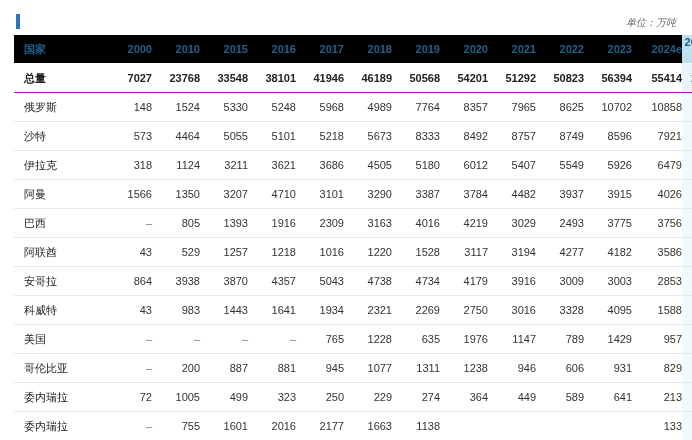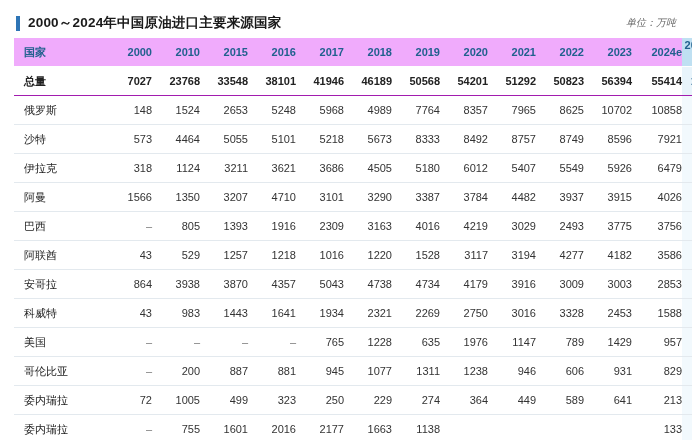--- a/index.html
+++ b/index.html
@@ -54,21 +54,21 @@
     margin-top: 2px;
   }
   table.data th, table.data td {
     font-size: 11px;
     padding: 0;
     height: 28px;
     text-align: right;
     white-space: nowrap;
   }
   thead th {
-    background: #f0abfc;
+    background: #000000;
     color: #21608e;
     font-weight: bold;
     font-size: 11.5px;
     height: 32px;
     border-bottom: 1px solid #ffffff;
     padding-right: 8px;
   }
   thead th.country-head {
     text-align: left;
     padding-left: 10px;
@@ -109,21 +109,20 @@
   }
   .dash { color: #777777; }
 </style>
 </head>
 <body>
 
 <div class="page">
 
   <div class="title-row">
     <span class="title-bar"></span>
-    <span class="title-text">2000～2024年中国原油进口主要来源国家</span>
   </div>
 
   <div class="unit-note">单位：万吨</div>
 
   <table class="data">
     <colgroup>
       <col style="width:92px">
       <col style="width:46px">
         <col style="width:48px">
         <col style="width:48px">
@@ -173,21 +172,21 @@
           <td>51292</td>
           <td>50823</td>
           <td>56394</td>
           <td>55414</td>
           <td class="share">100.0%</td>
         </tr>
         <tr>
           <td class="country">俄罗斯</td>
           <td>148</td>
           <td>1524</td>
-          <td>2653</td>
+          <td>5330</td>
           <td>5248</td>
           <td>5968</td>
           <td>4989</td>
           <td>7764</td>
           <td>8357</td>
           <td>7965</td>
           <td>8625</td>
           <td>10702</td>
           <td>10858</td>
           <td class="share">19.6%</td>
@@ -293,21 +292,21 @@
           <td>43</td>
           <td>983</td>
           <td>1443</td>
           <td>1641</td>
           <td>1934</td>
           <td>2321</td>
           <td>2269</td>
           <td>2750</td>
           <td>3016</td>
           <td>3328</td>
-          <td>2453</td>
+          <td>4095</td>
           <td>1588</td>
           <td class="share">2.9%</td>
         </tr>
         <tr>
           <td class="country">美国</td>
           <td class="dash">–</td>
           <td class="dash">–</td>
           <td class="dash">–</td>
           <td class="dash">–</td>
           <td>765</td>

